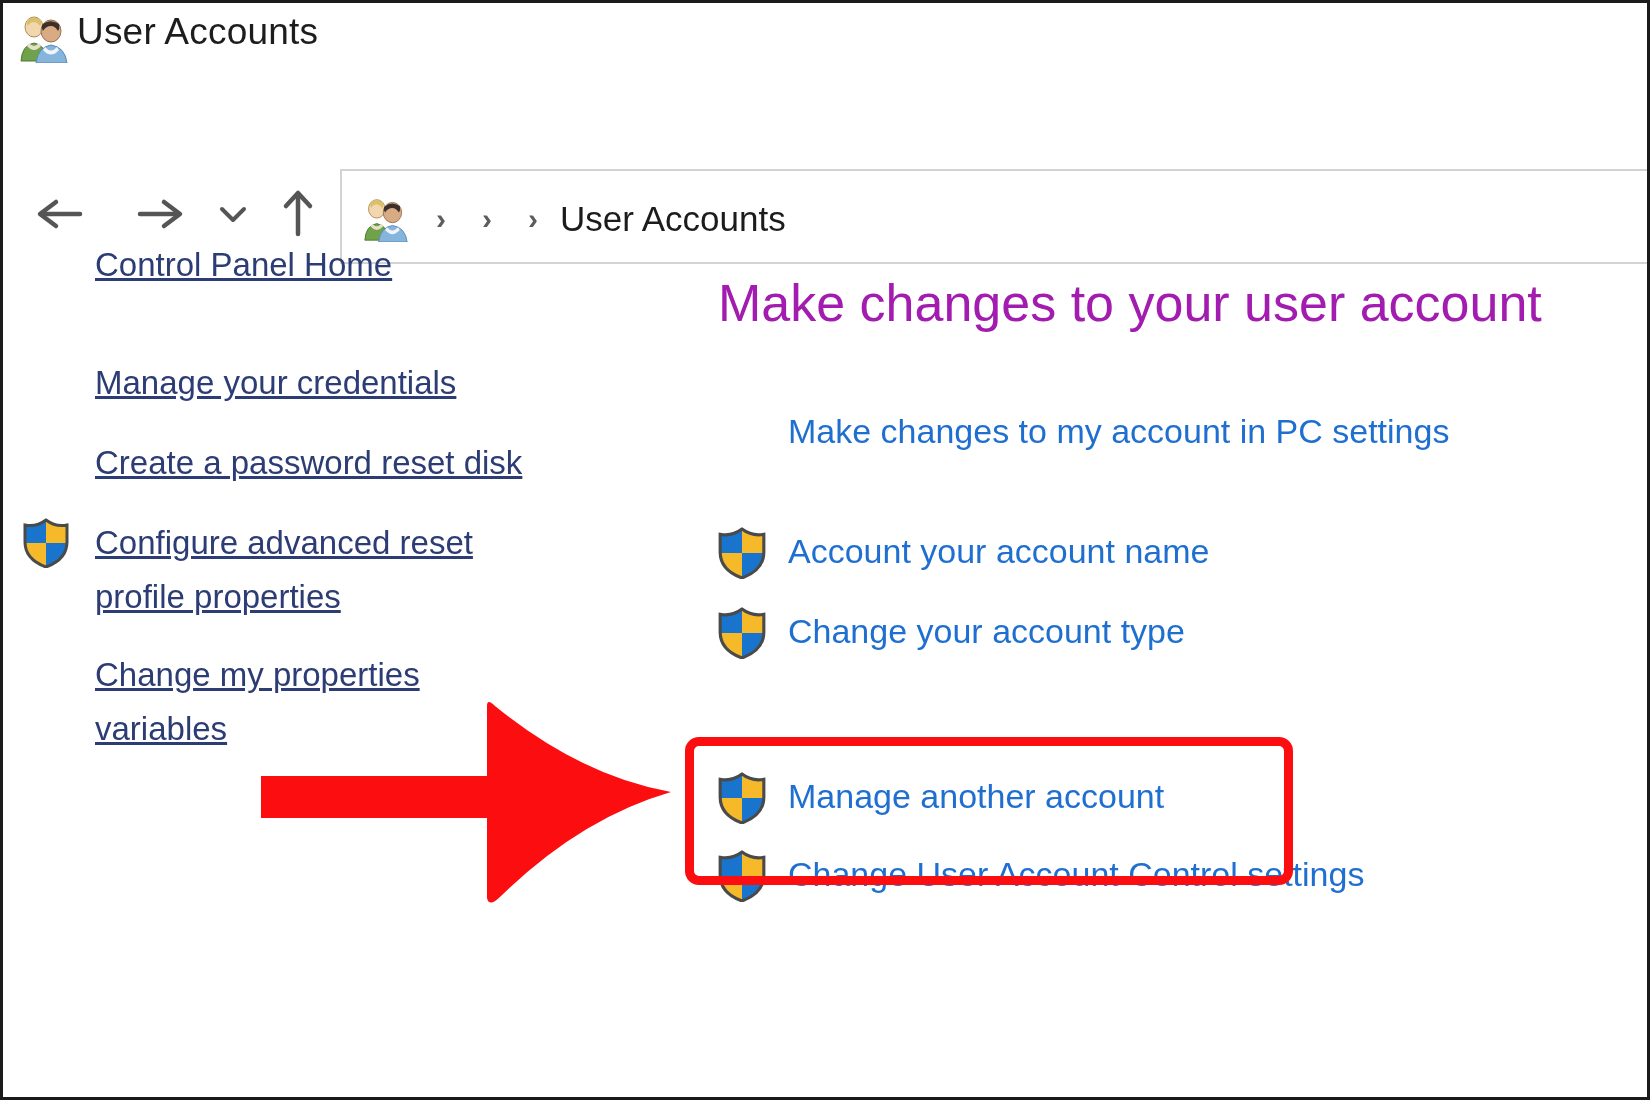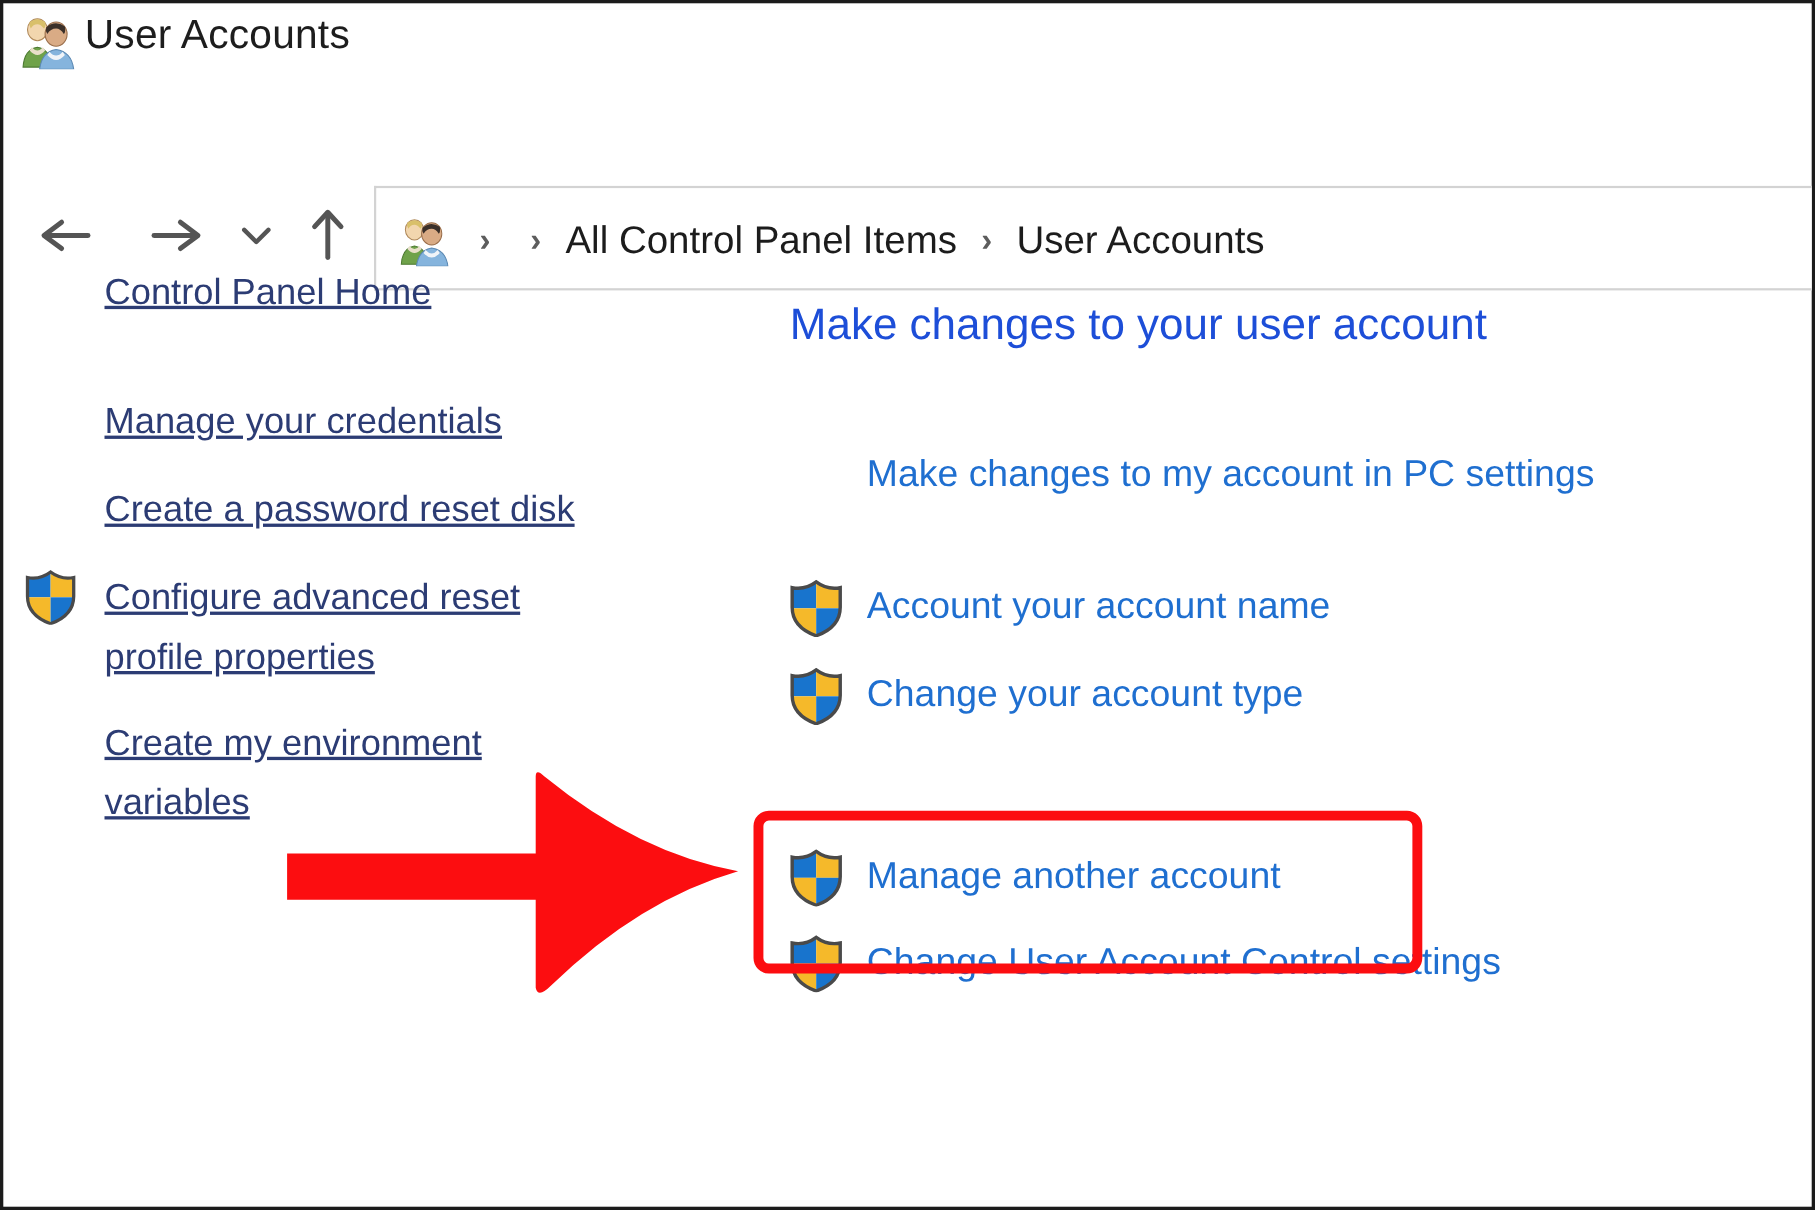--- a/index.html
+++ b/index.html
@@ -124,22 +124,22 @@
 
   
   #main {
     position: absolute;
     left: 680px; top: 250px;
     width: 960px;
   }
   #main-heading {
     position: absolute;
     left: 35px; top: 20px;
-    font-size: 40px;
-    color: #1d4ed8;
+    font-size: 52px;
+    color: #a21caf;
     white-space: nowrap;
   }
   .main-link-row {
     position: absolute;
     left: 0;
     height: 62px;
   }
   .main-shield {
     position: absolute;
     left: 34px; top: 4px;
@@ -230,21 +230,20 @@
           <path d="M4 48 q1 -16 13 -18 q12 2 13 18 z" fill="#6fa24a" stroke="#4d7a32" stroke-width="1"></path>
           <path d="M12 30 q5 6 10 0 l2 3 q-7 8 -14 0 z" fill="#e8dfc9"></path>
           <ellipse cx="34" cy="18" rx="10" ry="11" fill="#d9ab85" stroke="#9a6f4c" stroke-width="1"></ellipse>
           <path d="M25 12 q8 -7 17 -1 q1 5 -1 7 q-3 -5 -7 -5 q-5 0 -8 5 q-2 -3 -1 -6 z" fill="#3b3029"></path>
           <path d="M19 50 q2 -16 15 -18 q14 2 16 18 z" fill="#85b4dd" stroke="#5c89b3" stroke-width="1"></path>
           <path d="M28 34 q6 7 12 0 l2 3 q-8 9 -16 0 z" fill="#f0f4f8"></path>
         </svg>
 
         <span class="crumb-sep">›</span>
         <span class="crumb-sep">›</span>
-        <span class="crumb-text">All Control Panel Items</span>
         <span class="crumb-sep">›</span>
         <span class="crumb-text">User Accounts</span>
       </div>
     </div>
   </div>
 
   <div id="sidebar">
 
     <div class="side-item" style="top:0px;">
       <div class="side-label">Control Panel Home</div>
@@ -271,21 +270,21 @@
           <rect x="0" y="25" width="24" height="25" fill="#f5b92a"></rect>
           <rect x="24" y="25" width="24" height="25" fill="#1874cd"></rect>
         </g>
         <path d="M24 2 C16 8 8 8 3 7 L3 24 C3 38 13 45 24 49 C35 45 45 38 45 24 L45 7 C40 8 32 8 24 2 Z" fill="none" stroke="#4a4a4a" stroke-width="3"></path>
       </svg>
       <div class="side-label">Configure advanced reset
 profile properties</div>
     </div>
 
     <div class="side-item" style="top:410px;">
-      <div class="side-label">Create my environment
+      <div class="side-label">Change my properties
 variables</div>
     </div>
   </div>
 
   <div id="main">
 
     <div id="main-heading">Make changes to your user account</div>
 
     <div class="main-link-row" style="top:150px;">
       <div class="main-link">Make changes to my account in PC settings</div>

